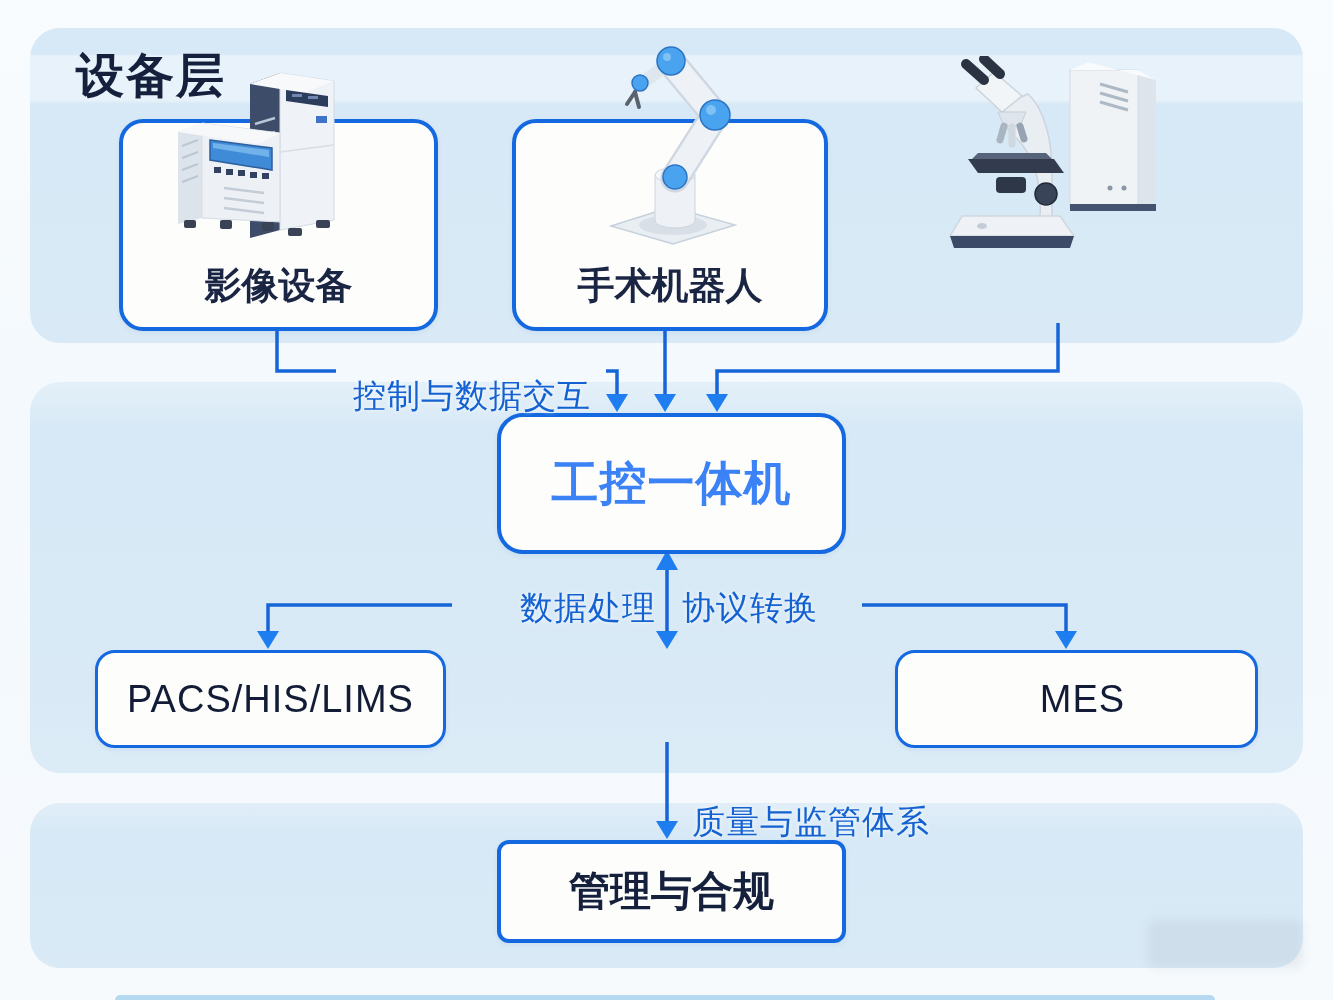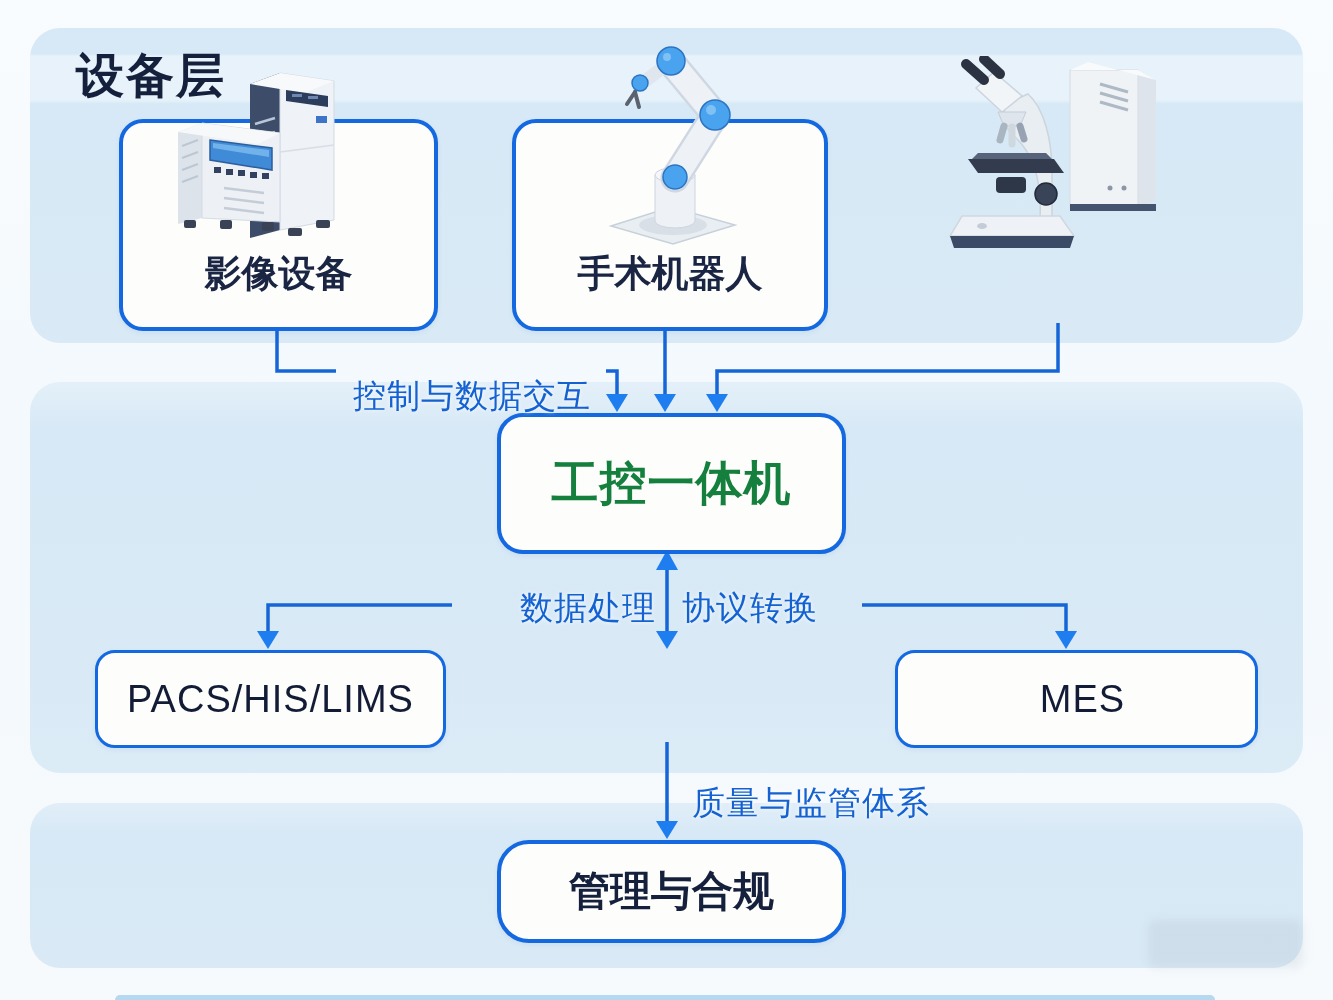--- a/index.html
+++ b/index.html
@@ -36,43 +36,43 @@
   }
   .nodebox{
     position:absolute;background:#fdfdfb;
     border:4px solid #1468e0;border-radius:24px;
     box-shadow:0 2px 5px rgba(40,90,160,0.08);
     display:flex;align-items:center;justify-content:center;
     color:#16213f;z-index:10;
   }
   .devicebox{align-items:flex-end;}
   .devicebox .boxlabel{
-    font-size:37px;font-weight:600;color:#1a2544;padding-bottom:28px;
+    font-size:37px;font-weight:600;color:#1a2544;padding-bottom:16px;
   }
   .box-imaging{left:119px;top:119px;width:311px;height:204px;}
   .box-robot{left:512px;top:119px;width:308px;height:204px;}
   .box-lab{left:905px;top:119px;width:308px;height:204px;}
   .box-ipc{left:497px;top:413px;width:341px;height:133px;border-radius:26px;}
-  .box-ipc .boxlabel{font-size:47px;font-weight:700;color:#15803d;letter-spacing:1px;}
+  .box-ipc .boxlabel{font-size:47px;font-weight:700;color:#3b82f6;letter-spacing:1px;}
   .sysbox{border-radius:20px;border-width:3.5px;}
   .sysbox .boxlabel{font-size:38px;font-weight:500;color:#131c36;letter-spacing:1px;}
   .box-pacs{left:95px;top:650px;width:345px;height:92px;}
   .box-scada{left:495px;top:650px;width:345px;height:92px;}
   .box-mes{left:895px;top:650px;width:345px;height:92px;padding-left:12px;}
-  .box-compliance{left:497px;top:840px;width:341px;height:95px;border-radius:32px;}
+  .box-compliance{left:497px;top:840px;width:341px;height:95px;border-radius:12px;}
   .box-compliance .boxlabel{font-size:41px;font-weight:600;color:#15203d;}
   .edge-label{
     position:absolute;z-index:12;color:#1461d2;font-weight:500;
     font-size:33px;letter-spacing:1px;white-space:nowrap;
     text-shadow:0 0 4px rgba(255,255,255,0.9);
   }
   .lbl-control{left:338px;top:352px;width:268px;text-align:center;margin-top:22px;}
   .lbl-dataproc{left:460px;top:586px;width:196px;text-align:right;}
   .lbl-protocol{left:682px;top:586px;}
-  .lbl-quality{left:692px;top:781px;font-family:Liberation Mono, monospace;}
+  .lbl-quality{left:692px;top:800px;font-family:Liberation Mono, monospace;}
   .connectors{position:absolute;left:0;top:0;z-index:5;}
   .illus{position:absolute;z-index:11;}
   .illus-imaging{left:168px;top:60px;}
   .illus-robot{left:583px;top:30px;}
   .illus-lab{left:942px;top:56px;}
   .watermark-smudge{
     position:absolute;left:1148px;top:920px;width:155px;height:48px;
     background:rgba(150,160,172,0.16);filter:blur(5px);border-radius:8px;z-index:3;
   }
 </style>

